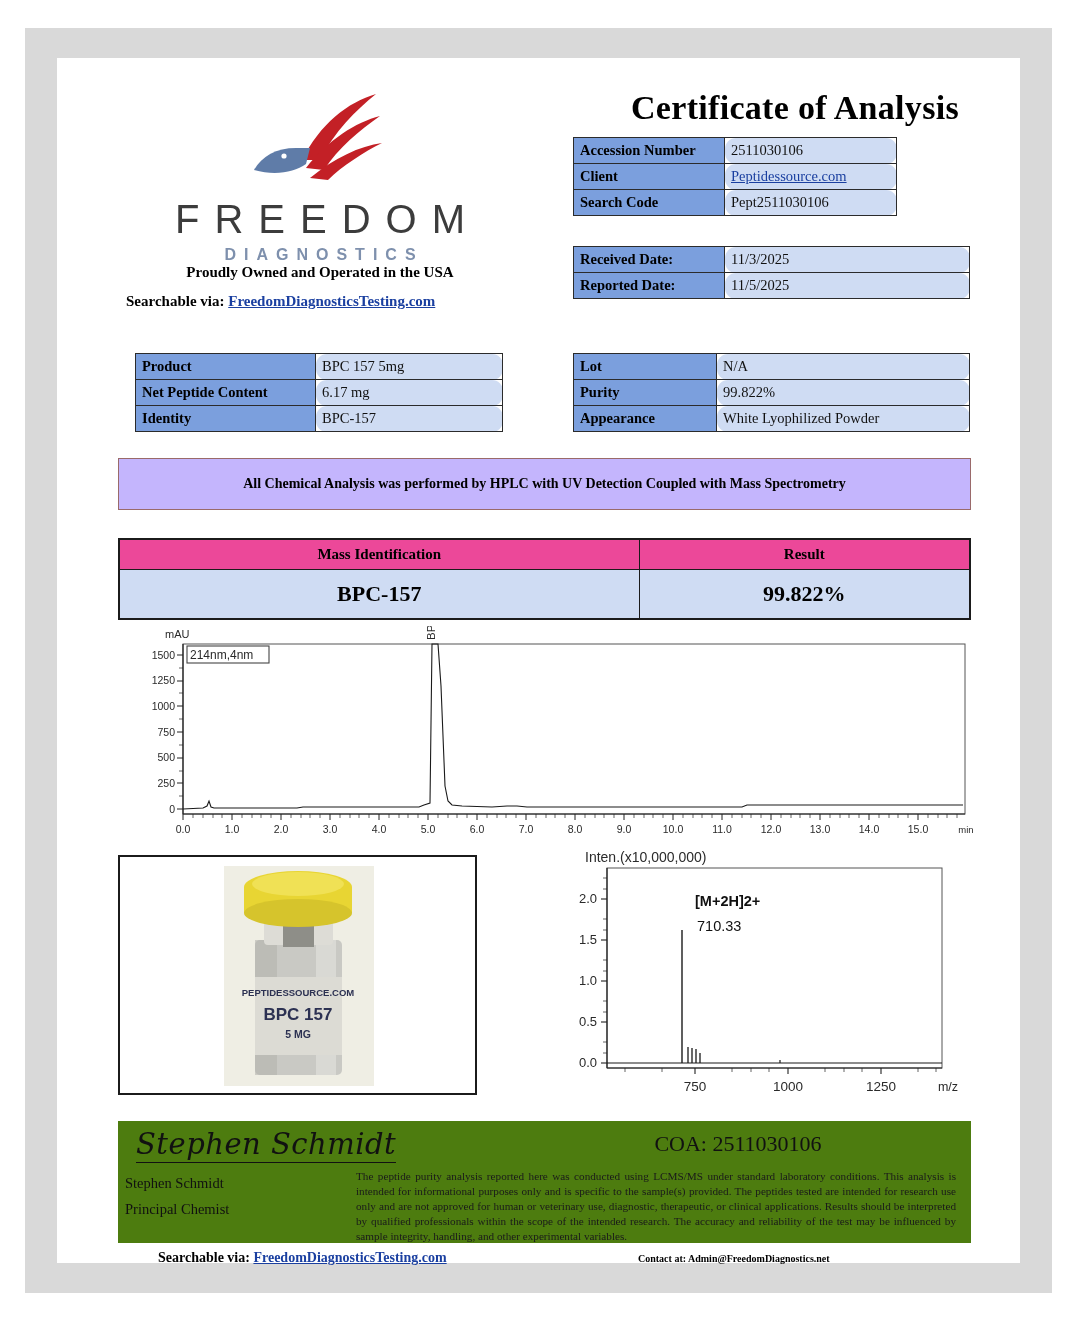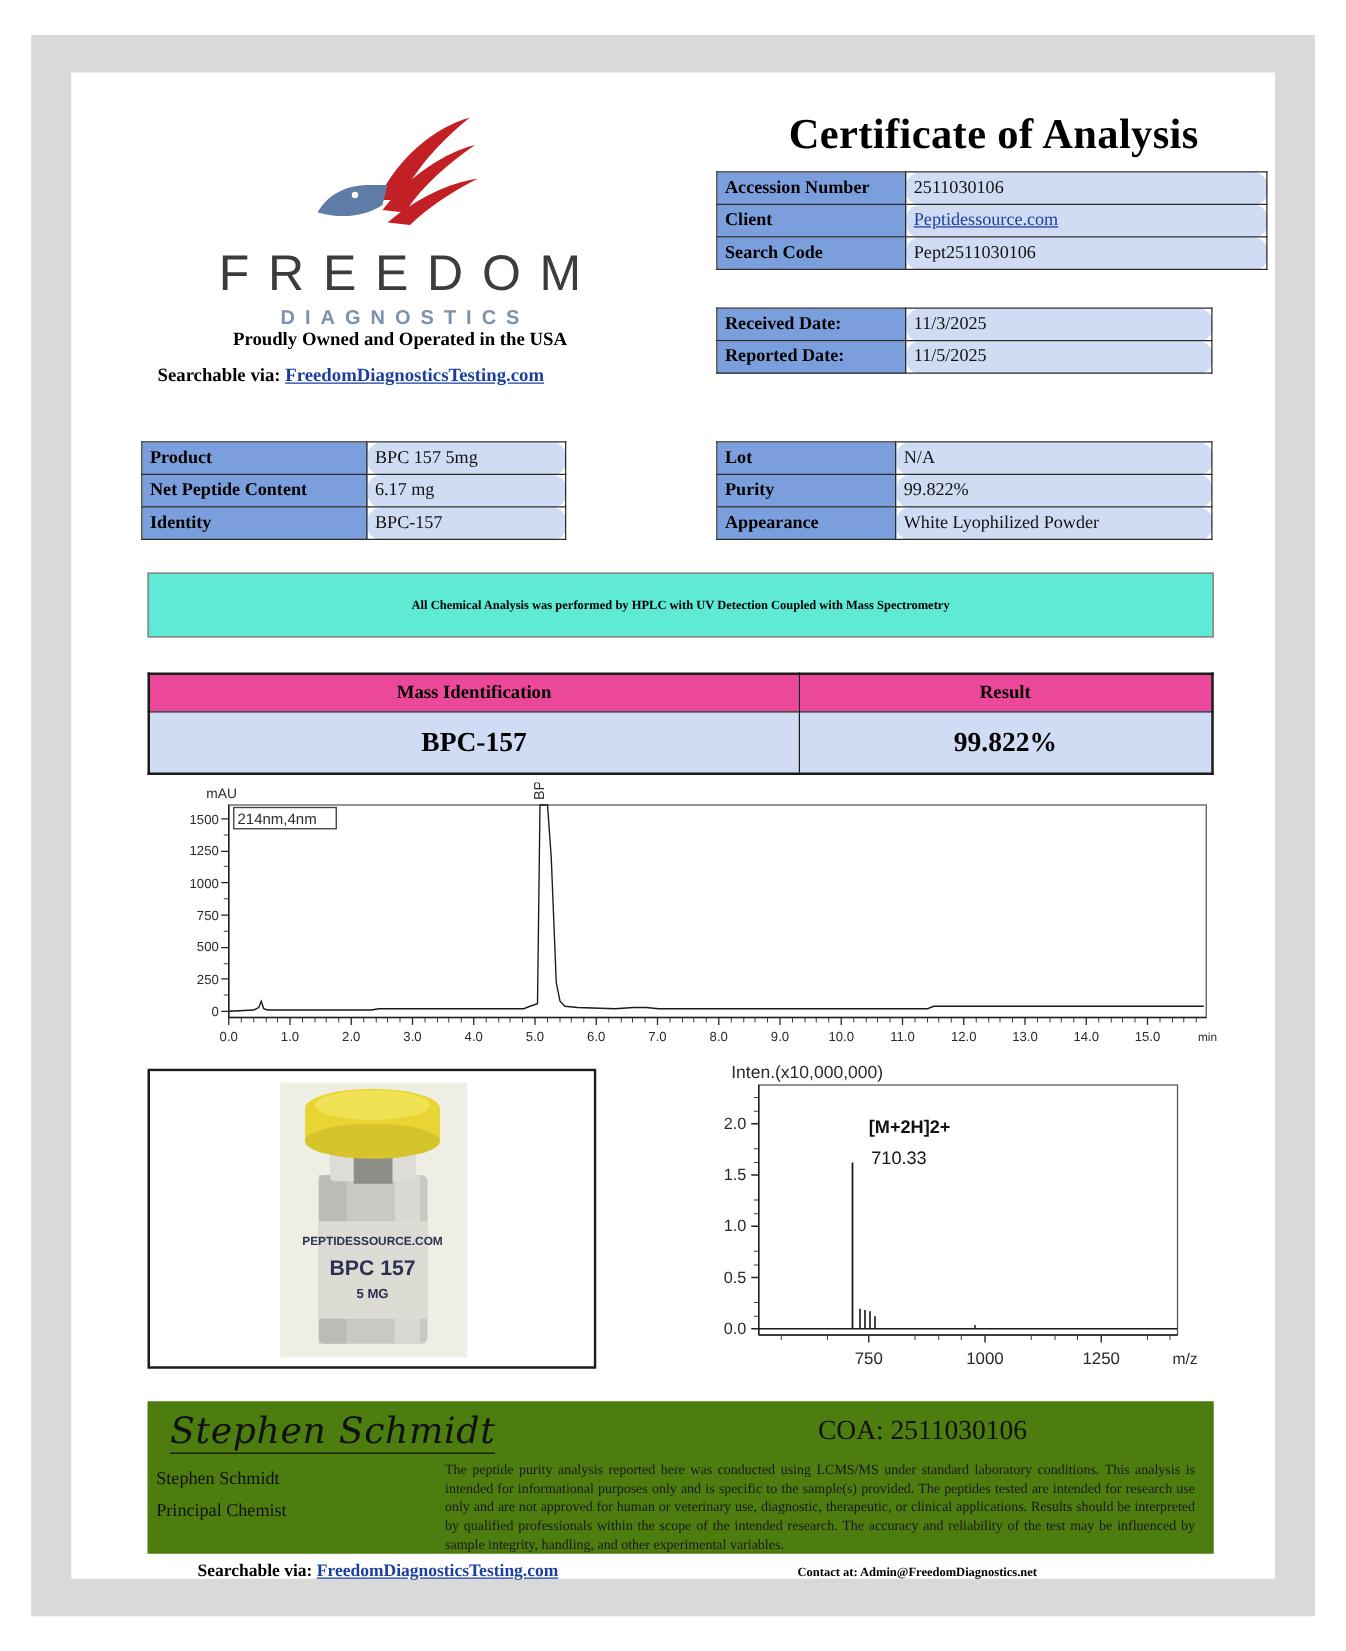--- a/index.html
+++ b/index.html
@@ -72,40 +72,40 @@
     background: #7b9fdd;
     font-weight: bold;
     color: #000;
   }
   table.kv td.v {
     background: #cfdcf3;
     color: #111;
     border-radius: 11px;
   }
 
-  #accession-table { position: absolute; left: 516px; top: 79px; width: 441px; }
+  #accession-table { position: absolute; left: 516px; top: 79px; width: 324px; }
   #accession-table td.k { width: 151px; }
 
   #dates-table { position: absolute; left: 516px; top: 188px; width: 397px; }
   #dates-table td.k { width: 151px; }
 
-  #product-table { position: absolute; left: 56px; top: 295px; width: 340px; }
+  #product-table { position: absolute; left: 78px; top: 295px; width: 368px; }
   #product-table td.k { width: 180px; }
 
   #lot-table { position: absolute; left: 516px; top: 295px; width: 397px; }
   #lot-table td.k { width: 143px; }
 
   
   .analysis-banner {
     position: absolute; left: 61px; top: 400px;
     width: 853px; height: 52px;
-    background: #5eead4;
+    background: #c4b5fd;
     border: 1px solid #9a6a6a;
     display: flex; align-items: center; justify-content: center;
-    font-weight: bold; font-size: 10px; color: #000;
+    font-weight: bold; font-size: 14px; color: #000;
     text-align: center;
   }
 
   
   #mass-table {
     position: absolute; left: 61px; top: 480px;
     width: 853px;
     border-collapse: collapse;
     table-layout: fixed;
     border: 2px solid #1b1b1b;

